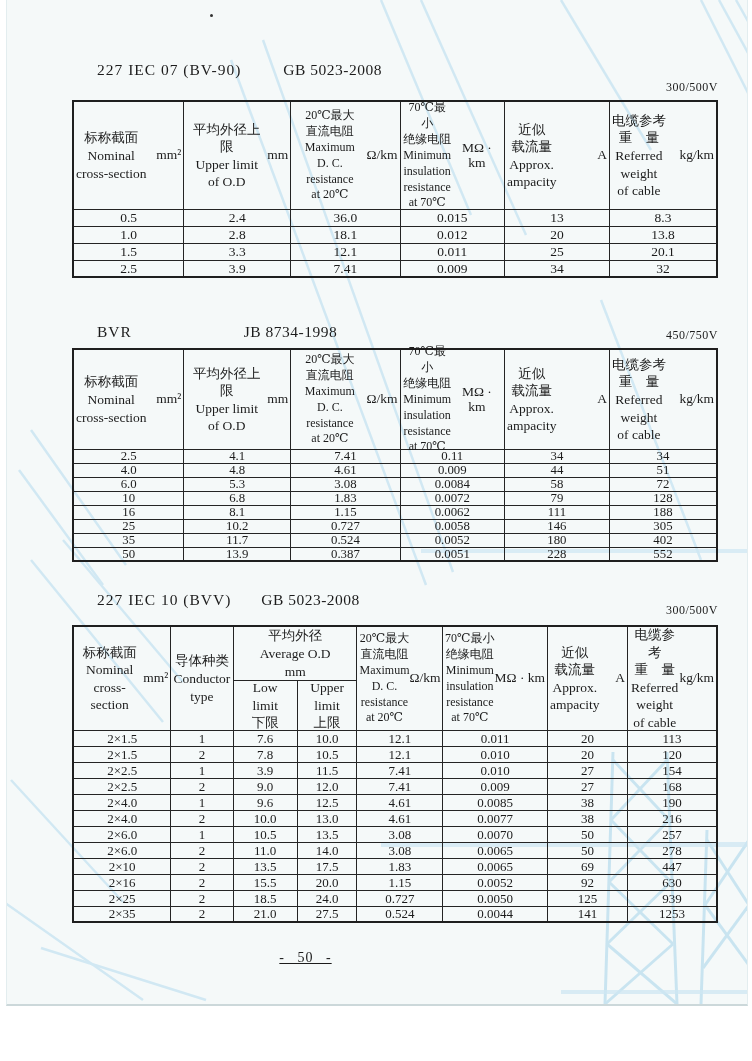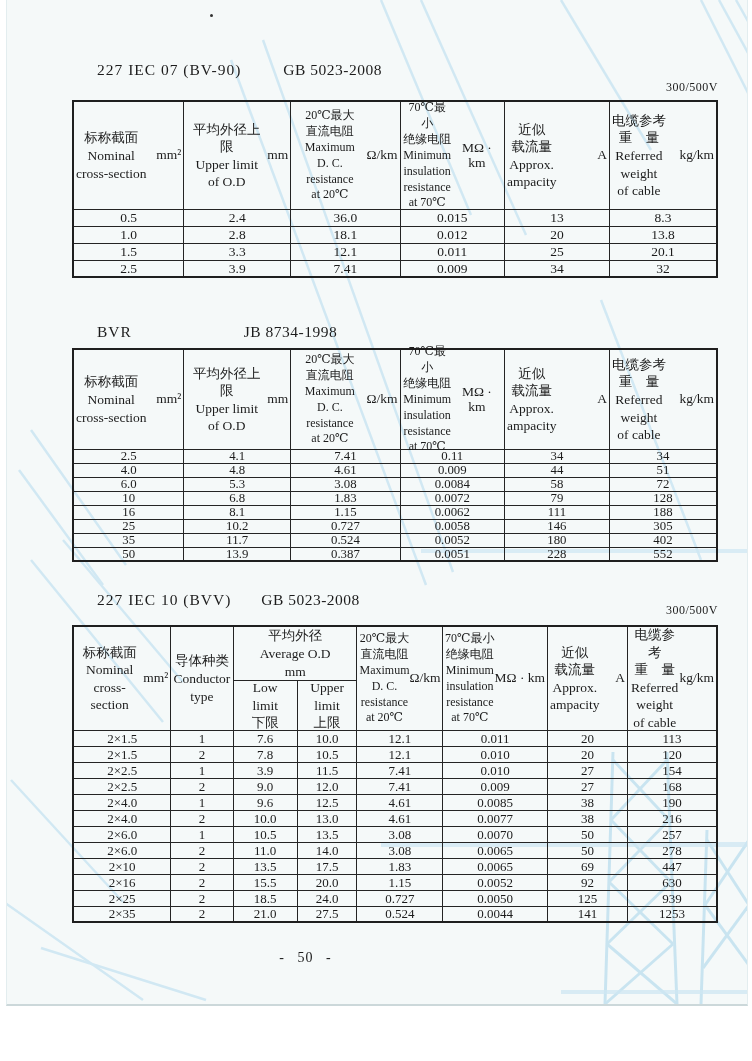--- a/index.html
+++ b/index.html
@@ -42,21 +42,21 @@
 
   .tb2 thead tr{height:100px;} .tb2 .hc{height:94px;}
   .tb2 tbody tr{height:14px;} .tb2 tbody td{font-size:12.8px;}
 
   .tb3 thead tr.h1{height:54px;} .tb3 thead tr.h2{height:50px;}
   .tb3 .rs .hc{height:98px;}
   .tb3 .grp .hc{height:48px;justify-content:center;}
   .tb3 .h2 .hc{height:44px;}
   .tb3 tbody tr{height:16px;} .tb3 tbody td{font-size:13px;}
 
-  .footer{position:absolute;left:0;width:611px;text-align:center;font-size:14px;word-spacing:8px;letter-spacing:1px;}
+  .footer{position:absolute;left:0;width:611px;text-align:center;font-size:14px;word-spacing:8px;letter-spacing:1px;text-decoration:underline;}
   .speck{position:absolute;width:3px;height:3px;background:#333;border-radius:50%;}
 </style>
 </head>
 <body>
 
 <div class="sheet">
   <svg class="wm" width="752" height="1061" viewBox="0 0 752 1061">
     <g stroke="#c6e3f1" stroke-width="2.5" fill="none" opacity="0.75">
       <line x1="380" y1="0" x2="470" y2="215"></line>
       <line x1="420" y1="0" x2="525" y2="235"></line>
@@ -212,20 +212,21 @@
           <td>34</td>
           <td>32</td>
         </tr>
       </tbody>
   </table>
 
   <div class="title-row" style="top:323px;">
     <span class="t1">BVR</span>
     <span class="t2" style="margin-left:108px;">JB 8734-1998</span>
   </div>
+  <div class="voltage" style="top:328px;">450/750V</div>
 
   <table class="spec tb2" style="top:348px;">
     <colgroup>
       <col style="width:17.2%">
         <col style="width:16.6%">
         <col style="width:17.0%">
       <col style="width:16.2%">
         <col style="width:16.3%">
         <col style="width:16.7%">
     </colgroup>

